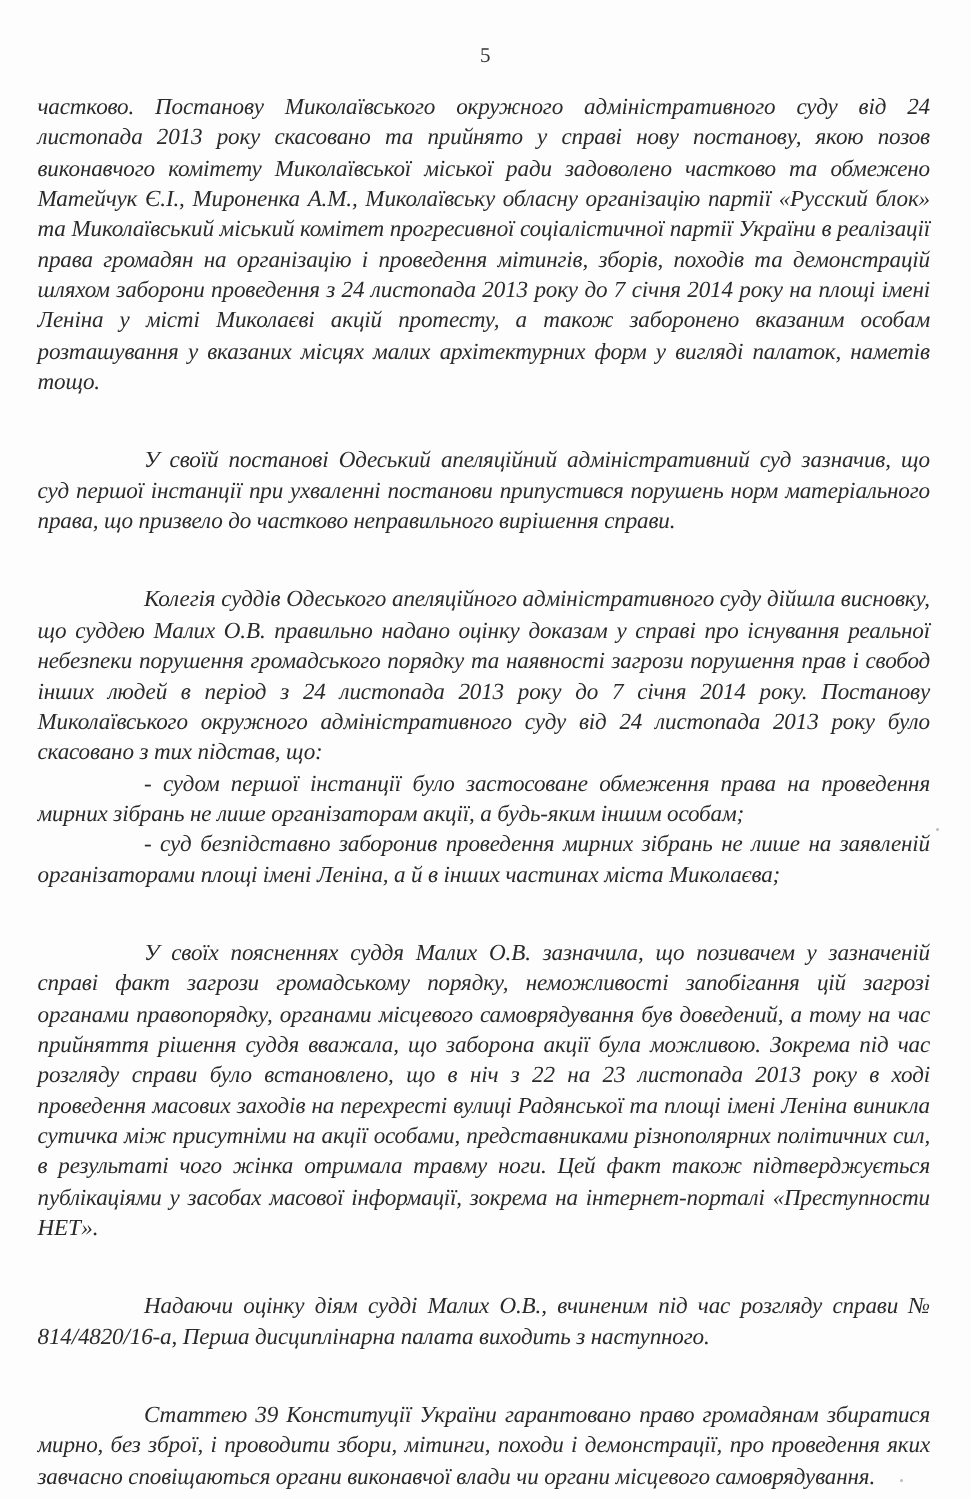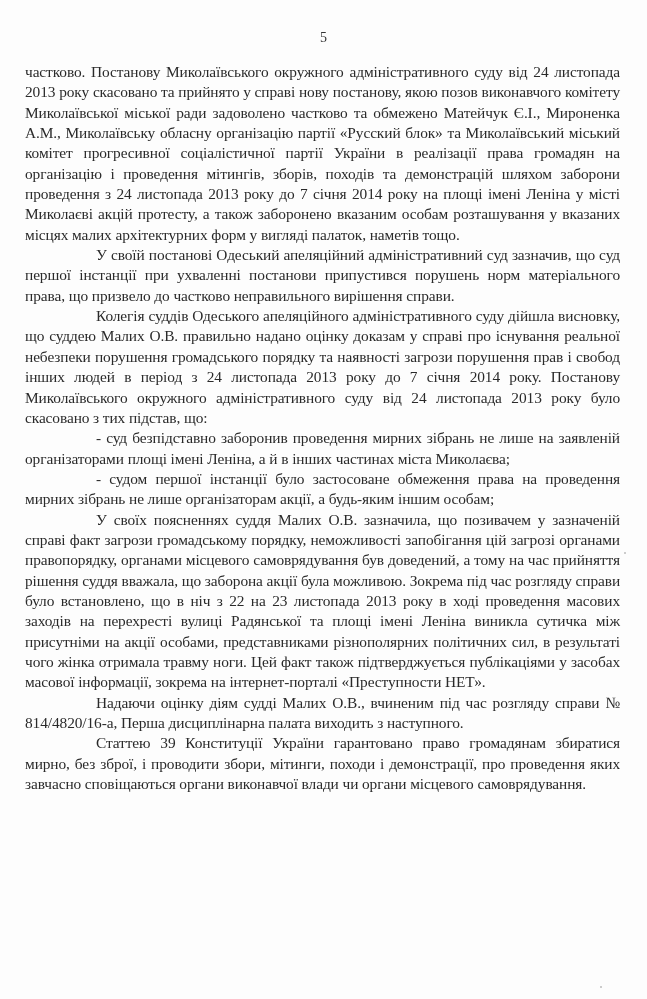--- a/index.html
+++ b/index.html
@@ -31,33 +31,35 @@
       text-align: center;
       font-size: 14px;
       line-height: 18px;
       color: #333;
     }
     .body-text {
       position: absolute;
       left: 25px;
       top: 62px;
       width: 595px;
+      font-style: italic;
     }
     .para {
       margin: 0;
       font-size: 15.4px;
       line-height: 20.35px;
       text-align: justify;
       text-align-last: left;
       hyphens: none;
       word-spacing: 0;
       letter-spacing: -0.1px;
     }
     .para.indent {
       text-indent: 71px;
+      margin-top: 32px;
     }
     .para.list {
       text-indent: 71px;
     }
     .scan-mark {
       position: absolute;
       width: 2px;
       height: 2px;
       background: #bbb;
       border-radius: 1px;
@@ -66,22 +68,22 @@
 </head>
 <body>
 
 <div class="page">
   <div class="page-number">5</div>
 
   <div class="body-text">
     <p class="para">частково. Постанову Миколаївського окружного адміністративного суду від 24 листопада 2013 року скасовано та прийнято у справі нову постанову, якою позов виконавчого комітету Миколаївської міської ради задоволено частково та обмежено Матейчук Є.І., Мироненка А.М., Миколаївську обласну організацію партії «Русский блок» та Миколаївський міський комітет прогресивної соціалістичної партії України в реалізації права громадян на організацію і проведення мітингів, зборів, походів та демонстрацій шляхом заборони проведення з 24 листопада 2013 року до 7 січня 2014 року на площі імені Леніна у місті Миколаєві акцій протесту, а також заборонено вказаним особам розташування у вказаних місцях малих архітектурних форм у вигляді палаток, наметів тощо.</p>
     <p class="para indent">У своїй постанові Одеський апеляційний адміністративний суд зазначив, що суд першої інстанції при ухваленні постанови припустився порушень норм матеріального права, що призвело до частково неправильного вирішення справи.</p>
     <p class="para indent">Колегія суддів Одеського апеляційного адміністративного суду дійшла висновку, що суддею Малих О.В. правильно надано оцінку доказам у справі про існування реальної небезпеки порушення громадського порядку та наявності загрози порушення прав і свобод інших людей в період з 24 листопада 2013 року до 7 січня 2014 року. Постанову Миколаївського окружного адміністративного суду від 24 листопада 2013 року було скасовано з тих підстав, що:</p>
+    <p class="para list">- судом першої інстанції було застосоване обмеження права на проведення мирних зібрань не лише організаторам акції, а будь-яким іншим особам;</p>
     <p class="para list">- суд безпідставно заборонив проведення мирних зібрань не лише на заявленій організаторами площі імені Леніна, а й в інших частинах міста Миколаєва;</p>
-    <p class="para list">- судом першої інстанції було застосоване обмеження права на проведення мирних зібрань не лише організаторам акції, а будь-яким іншим особам;</p>
     <p class="para indent">У своїх поясненнях суддя Малих О.В. зазначила, що позивачем у зазначеній справі факт загрози громадському порядку, неможливості запобігання цій загрозі органами правопорядку, органами місцевого самоврядування був доведений, а тому на час прийняття рішення суддя вважала, що заборона акції була можливою. Зокрема під час розгляду справи було встановлено, що в ніч з 22 на 23 листопада 2013 року в ході проведення масових заходів на перехресті вулиці Радянської та площі імені Леніна виникла сутичка між присутніми на акції особами, представниками різнополярних політичних сил, в результаті чого жінка отримала травму ноги. Цей факт також підтверджується публікаціями у засобах масової інформації, зокрема на інтернет-порталі «Преступности НЕТ».</p>
     <p class="para indent">Надаючи оцінку діям судді Малих О.В., вчиненим під час розгляду справи № 814/4820/16-а, Перша дисциплінарна палата виходить з наступного.</p>
     <p class="para indent">Статтею 39 Конституції України гарантовано право громадянам збиратися мирно, без зброї, і проводити збори, мітинги, походи і демонстрації, про проведення яких завчасно сповіщаються органи виконавчої влади чи органи місцевого самоврядування.</p>
   </div>
 
   <span class="scan-mark" style="left:624px; top:552px;"></span>
   <span class="scan-mark" style="left:600px; top:986px;"></span>
 </div>
 
 </body></html>

